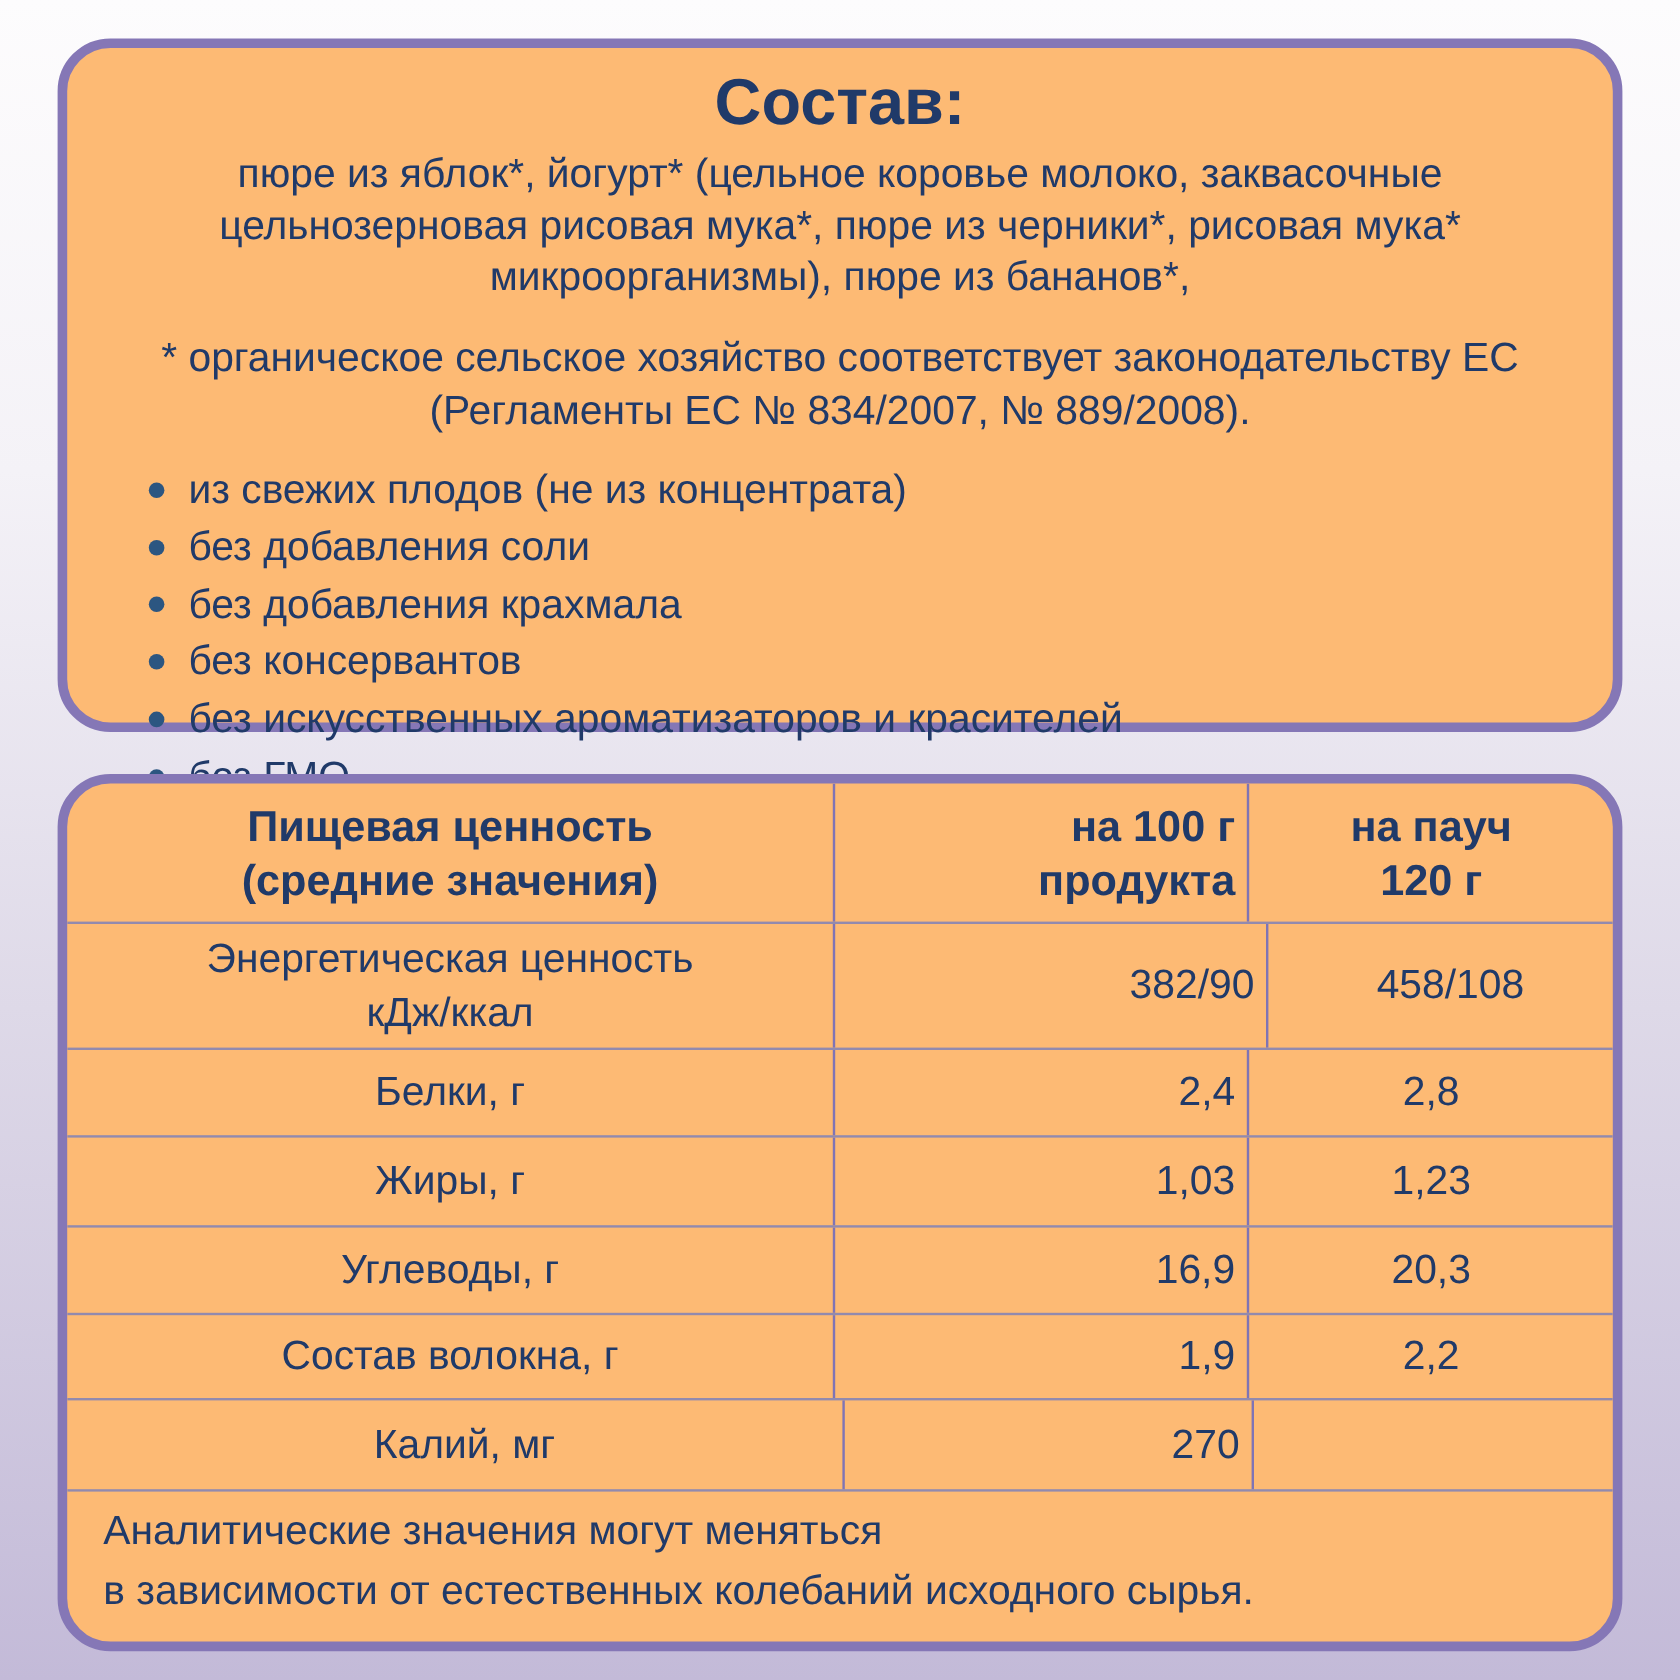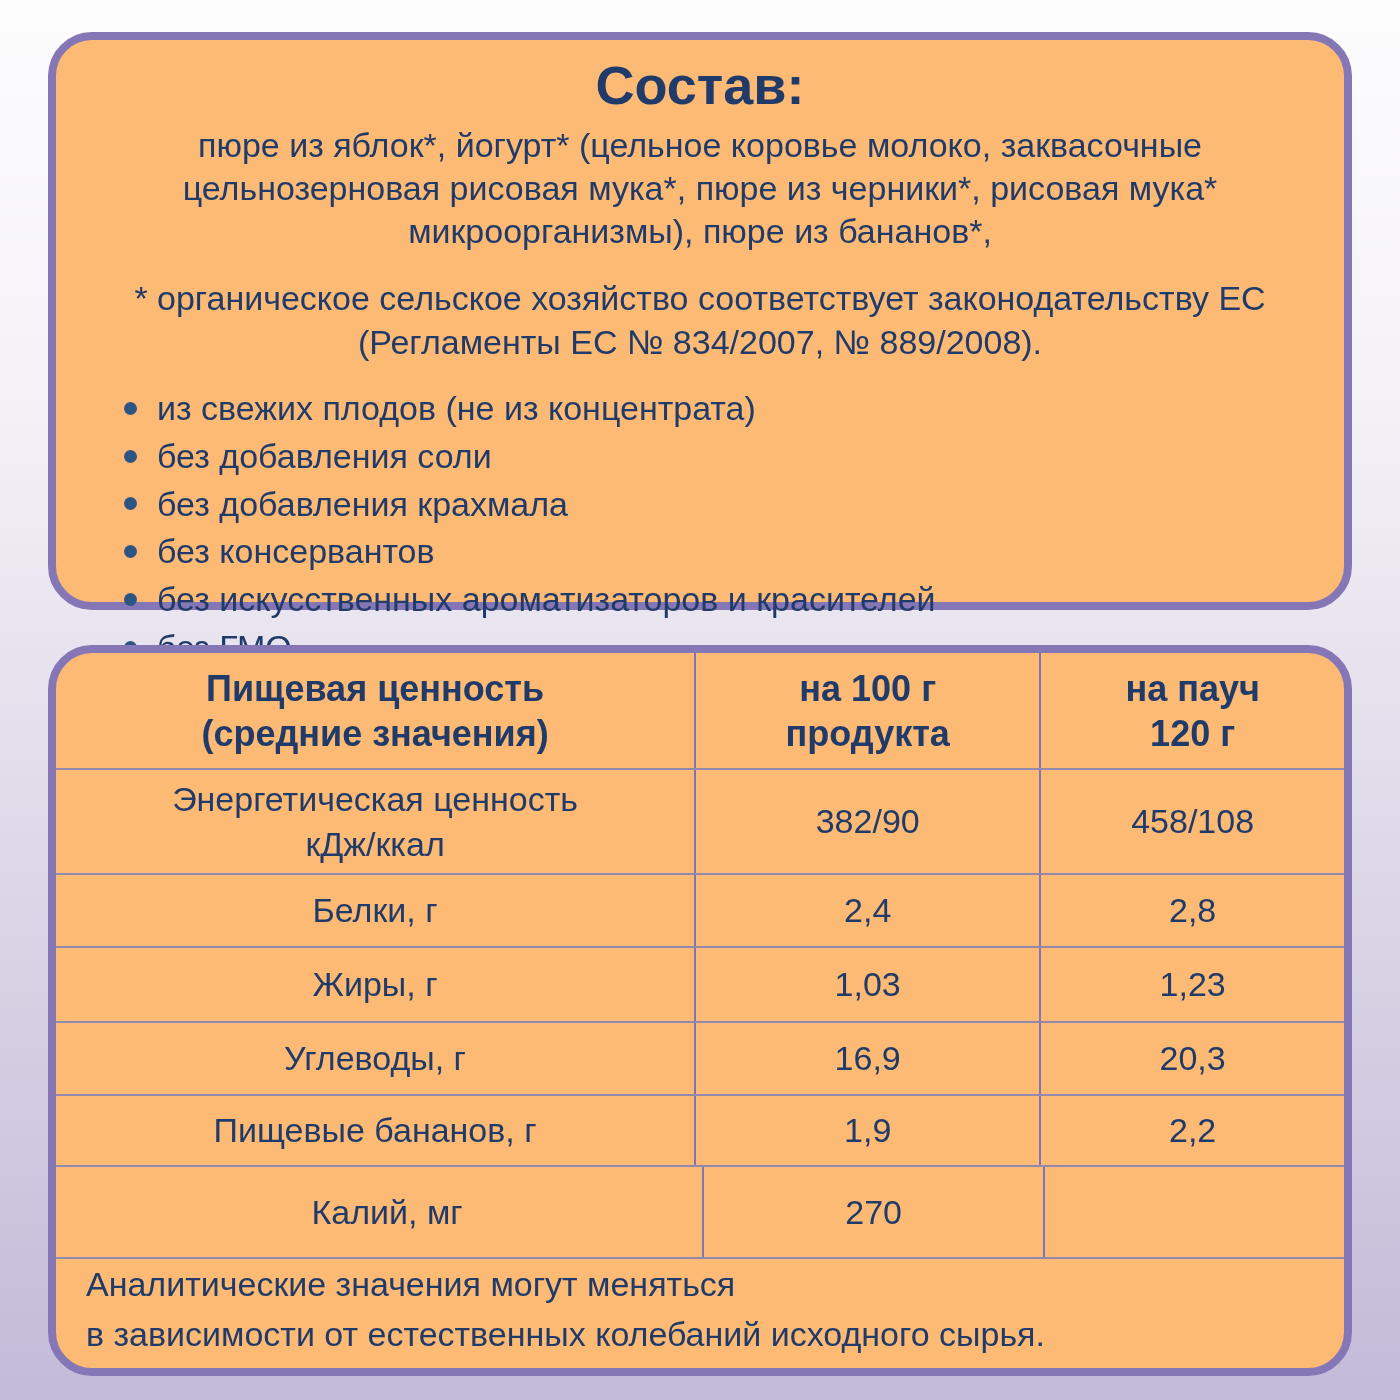--- a/index.html
+++ b/index.html
@@ -75,39 +75,39 @@
     margin-right: 20px;
   }
   
   .trow {
     display: flex;
     flex: none;
     box-sizing: border-box;
     border-bottom: 2px solid #928aae;
   }
   .trow-header { height: 117px; }
-  .trow-energy { height: 105px; }
+  .trow-energy { height: 105px; gap: 16px; }
   .trow-r1 { height: 73px; }
   .trow-r2 { height: 75px; }
   .trow-r3 { height: 73px; }
   .trow-r4 { height: 71px; }
-  .trow-r5 { height: 92px; padding-left: 16px; }
+  .trow-r5 { height: 76px; padding-left: 16px; }
   .tcell {
     box-sizing: border-box;
     display: flex;
     flex-direction: column;
     justify-content: center;
     align-items: center;
     text-align: center;
     font-size: 34px;
     line-height: 1.3;
     padding: 2px 10px;
   }
   .col1 { width: 49.7%; border-right: 2px solid #7f74b5; }
-  .col2 { width: 26.8%; border-right: 2px solid #7f74b5; }
+  .col2 { width: 26.8%; border-right: 2px solid #7f74b5; align-items: flex-end; }
   .col3 { flex: 1; }
   .trow-header .tcell {
     font-weight: bold;
     font-size: 36px;
     line-height: 1.25;
   }
   .tfooter {
     flex: 1;
     display: flex;
     flex-direction: column;
@@ -202,21 +202,21 @@
     <div class="tcell col3">1,23</div>
   </div>
 
   <div class="trow trow-r3">
     <div class="tcell col1">Углеводы, г</div>
     <div class="tcell col2">16,9</div>
     <div class="tcell col3">20,3</div>
   </div>
 
   <div class="trow trow-r4">
-    <div class="tcell col1">Пищевые бананов, г</div>
+    <div class="tcell col1">Состав волокна, г</div>
     <div class="tcell col2">1,9</div>
     <div class="tcell col3">2,2</div>
   </div>
 
   <div class="trow trow-r5">
     <div class="tcell col1">Калий, мг</div>
     <div class="tcell col2">270</div>
     <div class="tcell col3"></div>
   </div>
 

